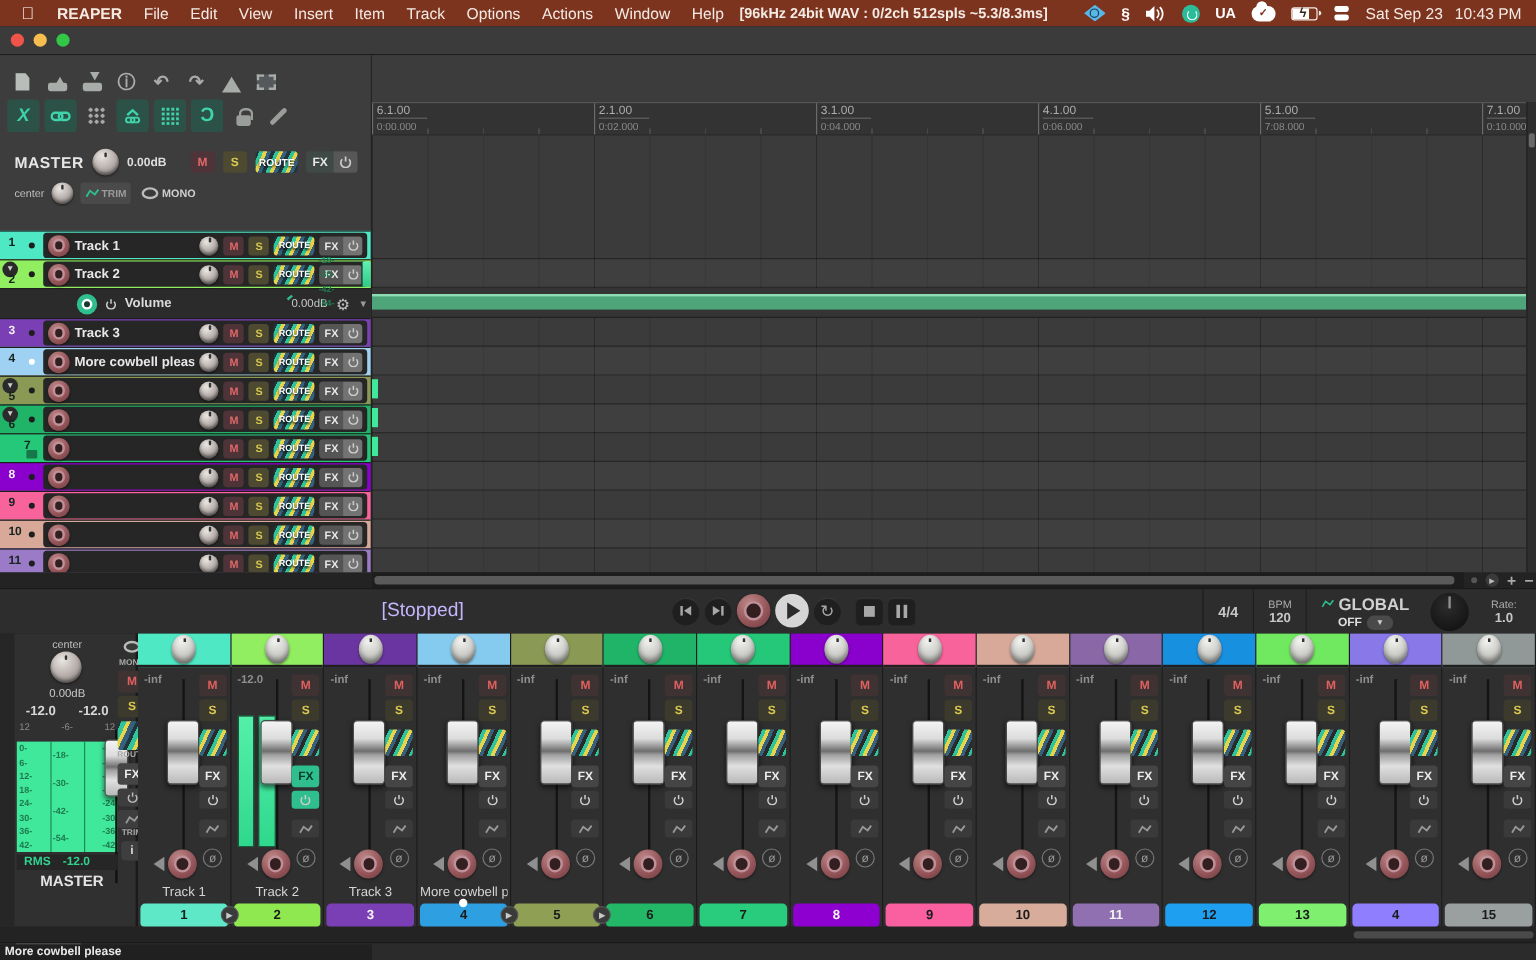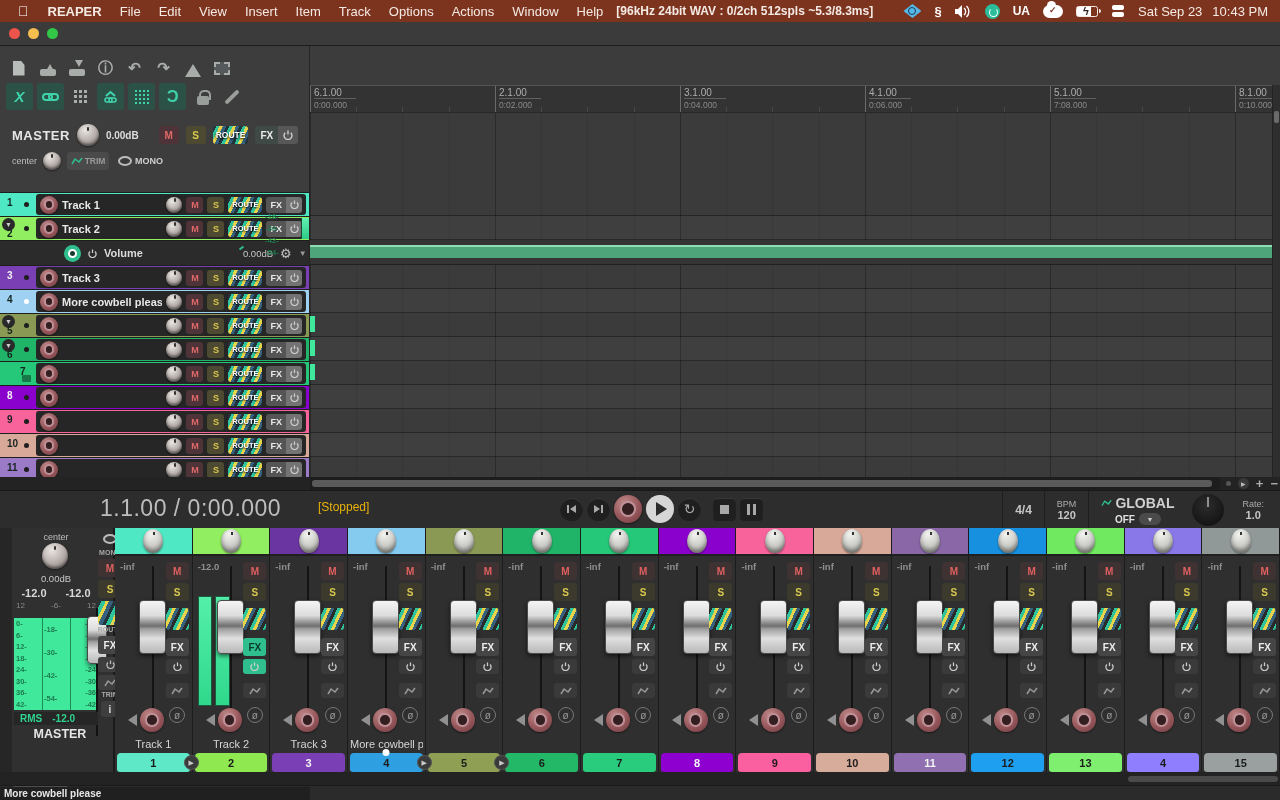--- a/index.html
+++ b/index.html
@@ -145,21 +145,21 @@
   .hs-track { position:absolute; left:310px; right:60px; top:0; bottom:0; background:#1d1d1d; }
   .hs-thumb { position:absolute; left:2px; right:8px; top:3px; height:7px; background:#5a5a5a; border-radius:3px; }
   .hs-ctrl { position:absolute; right:2px; top:0; height:13px; display:flex; align-items:center; gap:7px; color:#ABABAB; }
   .hs-dot { width:5px; height:5px; border-radius:50%; background:#555; }
   .hs-play { width:11px; height:11px; border-radius:50%; background:#3a3a3a; color:#bbb; font-size:6px; display:flex; align-items:center; justify-content:center; }
   .hs-pm { font-size:13px; font-weight:bold; line-height:11px; }
 
   
   .transport { height:38px; background:#2D2D2D; border-top:1px solid #191919; position:relative; }
   .t-pos { position:absolute; left:100px; top:4px; font-size:23px; color:#BDBDBD; letter-spacing:.5px; }
-  .t-status { position:absolute; left:318px; top:9px; font-size:12px; color:#eab308; }
+  .t-status { position:absolute; left:318px; top:9px; font-size:16px; color:#c4b5fd; }
   .t-btns { position:absolute; left:560px; top:4px; display:flex; align-items:center; gap:4px; }
   .tb-c { width:23px; height:23px; border-radius:50%; background:#1F1F1F; color:#A8A8A8; display:flex; align-items:center; justify-content:center; box-shadow:inset 0 1px 1px rgba(255,255,255,.12); }
   .tb-play { width:28px; height:28px; background:#D6D6D6; }
   .tb-play::after { content:""; margin-left:2px; border:7px solid transparent; border-left:11px solid #2B2B2B; border-right:none; }
   .tb-loop { font-size:14px; }
   .tb-sq { width:23px; height:23px; border-radius:4px; background:#1F1F1F; color:#A8A8A8; display:flex; align-items:center; justify-content:center; box-shadow:inset 0 1px 1px rgba(255,255,255,.12); }
   .stop-ic { width:9px; height:9px; background:#A8A8A8; }
   .pause-ic { display:flex; gap:3px; } .pause-ic i { width:3px; height:11px; background:#A8A8A8; }
   .t-right { position:absolute; right:4px; top:0; height:38px; display:flex; align-items:stretch; }
   .t-box { border-left:1px solid #1E1E1E; padding:16px 12px; display:flex; flex-direction:column; align-items:center; justify-content:center; color:#C6C6C6; }
@@ -673,21 +673,21 @@
         </div>
         <div class="rmark" style="left: 555px;">
           <span class="bar">4.1.00</span>
           <span class="time">0:06.000</span>
         </div>
         <div class="rmark" style="left: 740px;">
           <span class="bar">5.1.00</span>
           <span class="time">7:08.000</span>
         </div>
         <div class="rmark" style="left: 925px;">
-          <span class="bar">8.1.00</span>
+          <span class="bar">7.1.00</span>
           <span class="time">0:10.000</span>
         </div>
       </div>
     <div class="arrange" id="arrange">
         <div class="arr-row" style="top: 79px; height: 24px;"></div>
         <div class="arr-row alt" style="top: 103px; height: 24px;"></div>
         <div class="arr-row arr-env" style="top: 127px; height: 25px;">
           <div class="env-band"></div>
         </div>
         <div class="arr-row" style="top: 152px; height: 24px;"></div>
@@ -720,21 +720,20 @@
     </div>
   <div class="hs-ctrl">
     <span class="hs-dot"></span>
     <span class="hs-play">▶</span>
     <span class="hs-pm">+</span>
     <span class="hs-pm">−</span>
   </div>
 </div>
 
 <div class="transport">
-  <span class="t-pos">1.1.00 / 0:00.000</span>
   <span class="t-status">[Stopped]</span>
   <div class="t-btns">
     <span class="tb-c">
         <svg width="11" height="10" viewBox="0 0 11 10">
           <rect x="1" y="1" width="2" height="8" fill="#A8A8A8"></rect>
           <path d="M10 1v8L4 5z" fill="#A8A8A8"></path>
         </svg>
       </span>
     <span class="tb-c">
         <svg width="11" height="10" viewBox="0 0 11 10">

